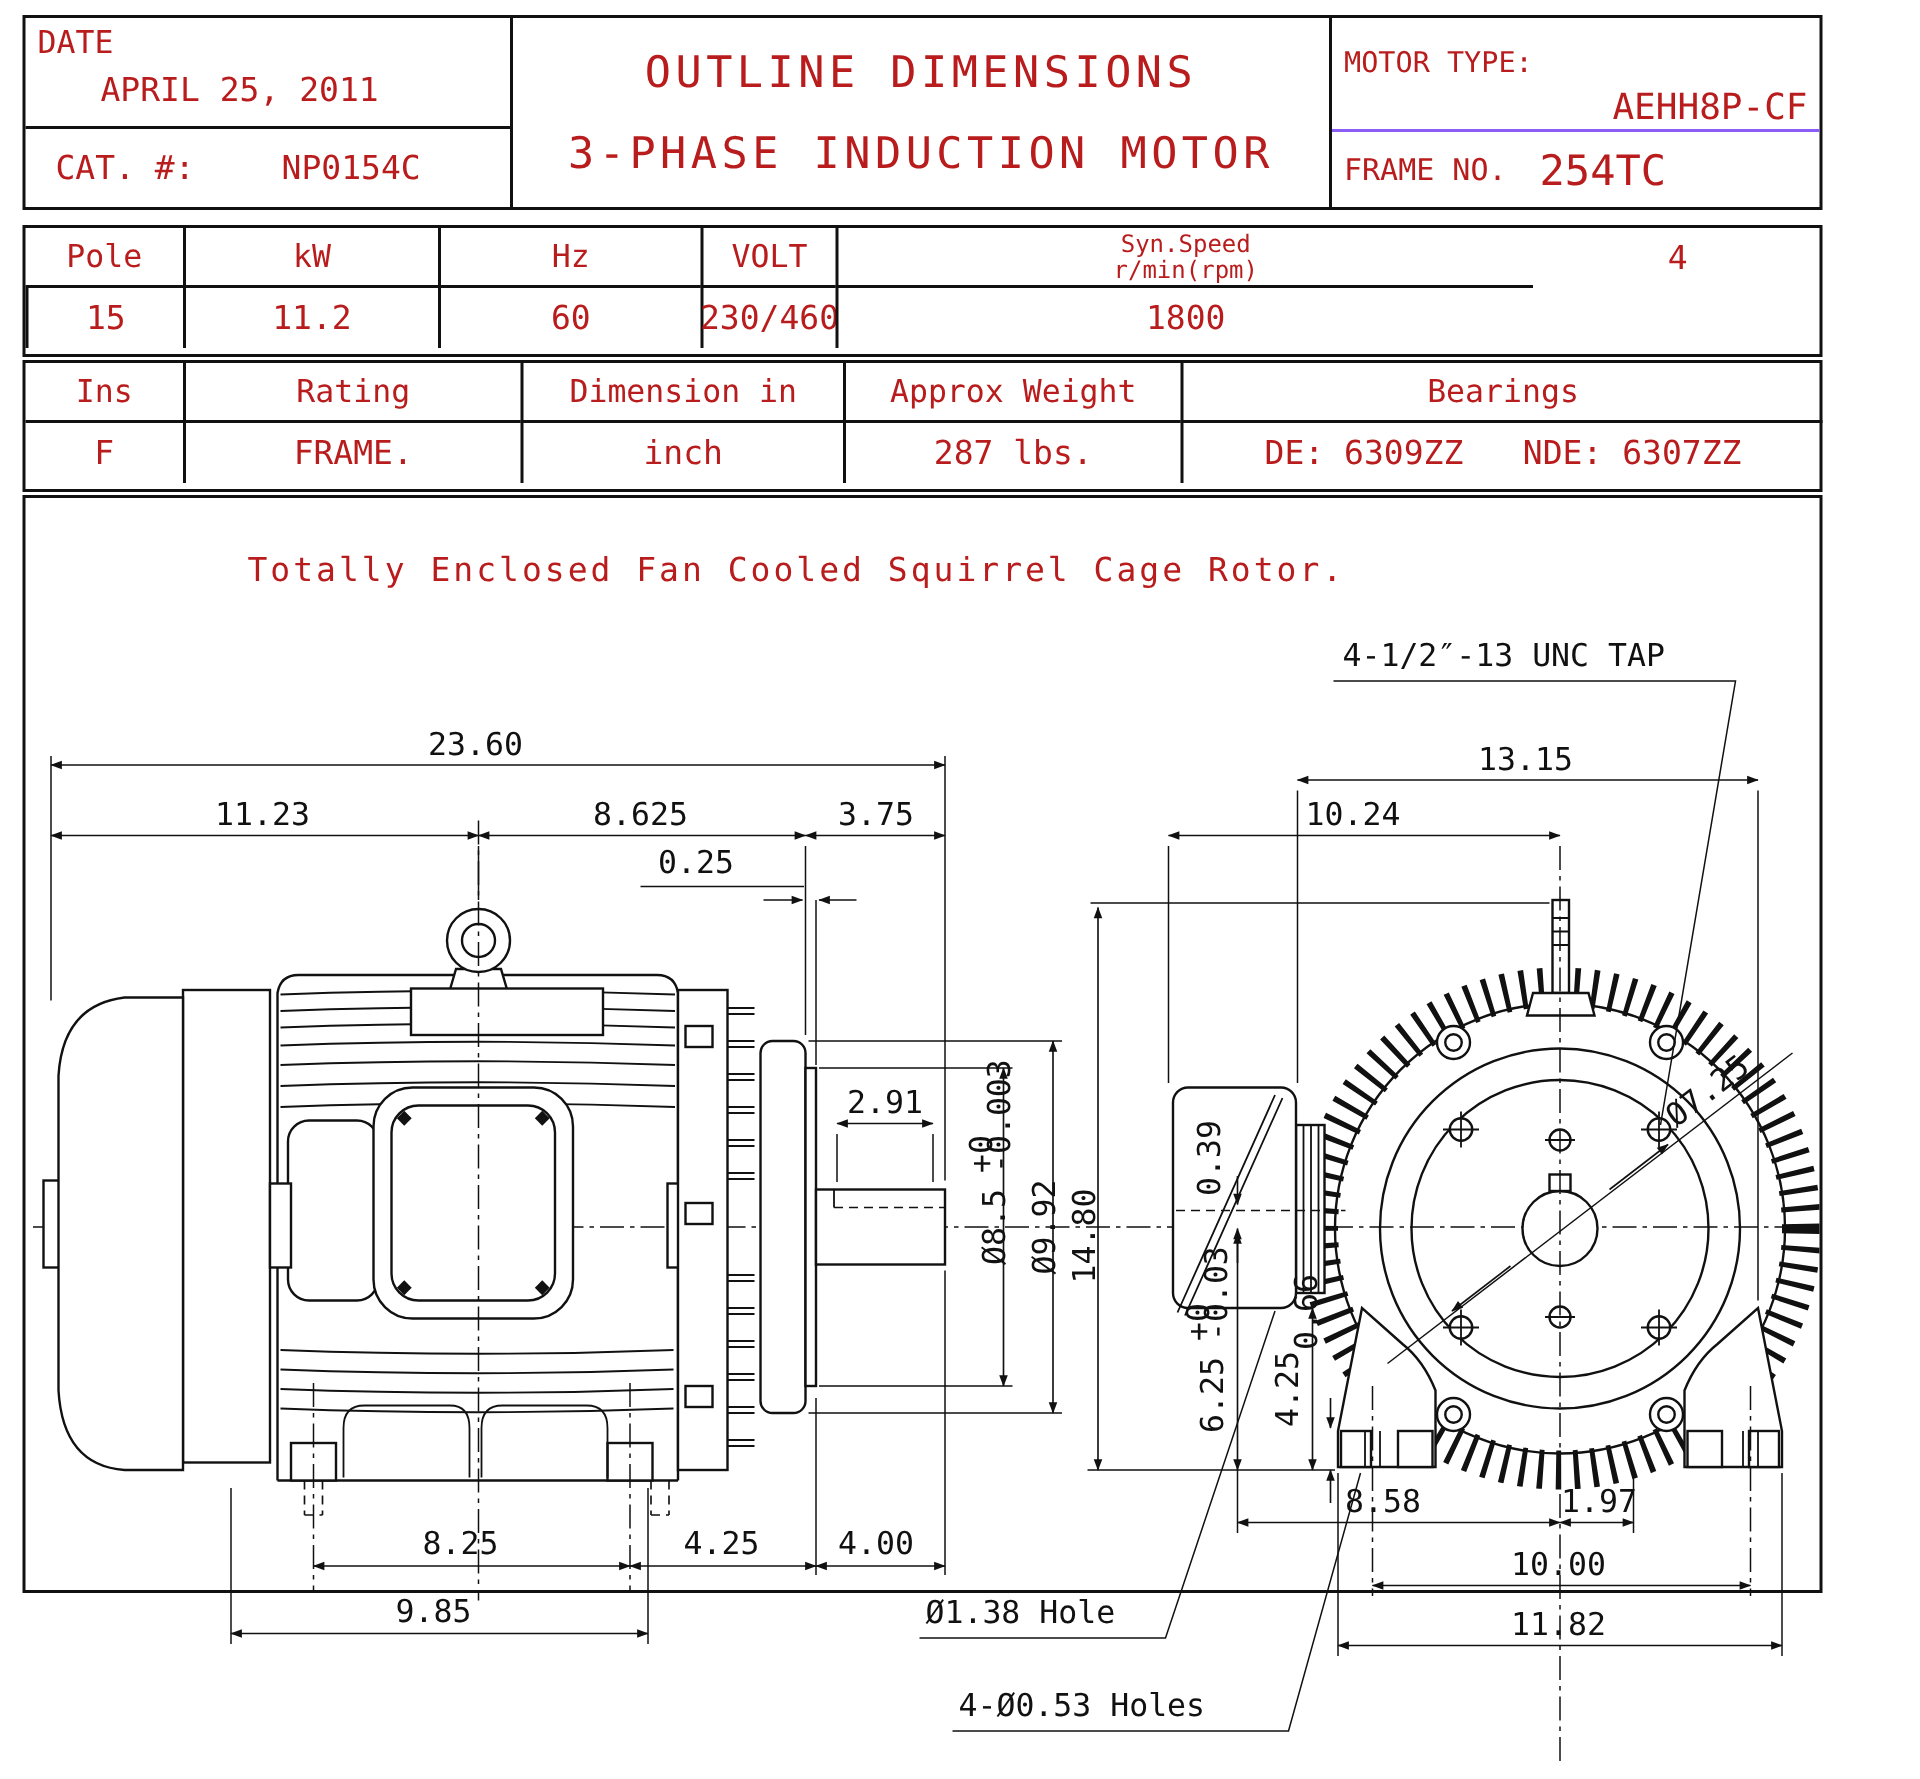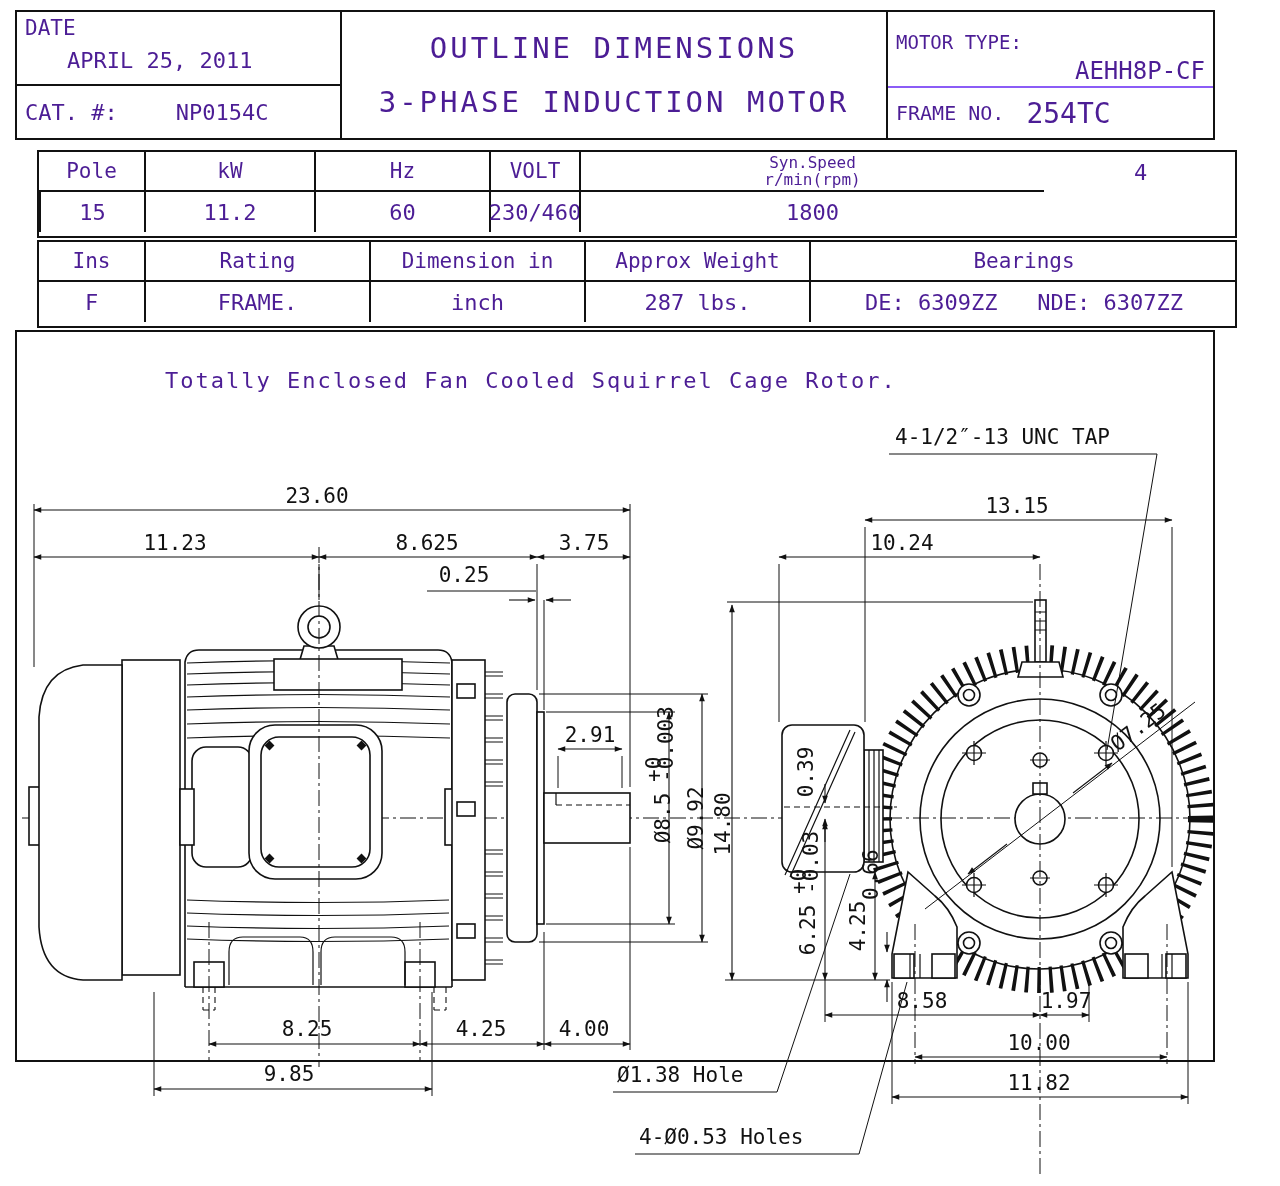--- a/index.html
+++ b/index.html
@@ -1,41 +1,41 @@
 <!DOCTYPE html>
 <html><head>
 <meta charset="utf-8">
 <style>
   html,body{margin:0;padding:0;background:#fff;}
   .page{position:relative;width:1280px;height:1186px;background:#fff;
-        font-family:"DejaVu Sans Mono", monospace;color:#4c1d95;overflow:hidden;}
+        font-family:"DejaVu Sans Mono", monospace;color:#b91c1c;overflow:hidden;}
   .blk{position:absolute;box-sizing:border-box;border:2px solid #111;background:#fff;}
 
   
   .titleblock{left:15px;top:10px;width:1200px;height:130px;display:grid;
               grid-template-columns:325px 546px 325px;}
   .tb-left{border-right:2px solid #111;display:grid;grid-template-rows:74px 52px;}
   .tb-date{border-bottom:2px solid #111;padding:4px 8px;}
   .tb-date .lbl{font-size:21px;}
   .tb-date .val{font-size:22px;margin:8px 0 0 42px;}
-  .tb-cat{display:flex;align-items:center;padding:0 8px;font-size:22px;}
+  .tb-cat{display:flex;align-items:center;padding:0 20px;font-size:22px;}
   .tb-cat .val{margin-left:58px;}
   .tb-center{display:flex;flex-direction:column;justify-content:space-evenly;
              align-items:center;border-right:2px solid #111;}
   .tb-center .t1,.tb-center .t2{font-size:29px;letter-spacing:3px;white-space:nowrap;}
   .tb-right{display:grid;grid-template-rows:76px 50px;}
   .tb-mtype{border-bottom:2px solid #8b5cf6;padding:19px 8px;}
   .tb-mtype .lbl{font-size:19px;}
   .tb-mtype .val{font-size:24px;text-align:right;margin-top:4px;}
   .tb-frame{display:flex;align-items:center;padding:0 8px;}
   .tb-frame .lbl{font-size:20px;}
   .tb-frame .val{font-size:28px;margin-left:22px;}
 
   
-  .spec{left:15px;width:1200px;height:88px;display:grid;grid-template-rows:40px 40px;margin-left:22px;}
+  .spec{left:15px;width:1200px;height:88px;display:grid;grid-template-rows:40px 40px;}
   .spec1{top:150px;grid-template-columns:105px 170px 175px 90px 465px 193px;}
   .spec2{top:240px;grid-template-columns:105px 225px 215px 225px 428px;}
   .spec{grid-auto-flow:row;}
   .cell{display:flex;align-items:center;justify-content:center;font-size:21px;
         border-left:2px solid #111;white-space:pre;}
   .cell.first{border-left:none;}
   .cell.hdr{border-bottom:2px solid #111;}
   .cell.val{font-size:22px;}
   .syn{flex-direction:column;font-size:16px;line-height:17px;align-items:center;}
   .inch{font-size:24px;}

